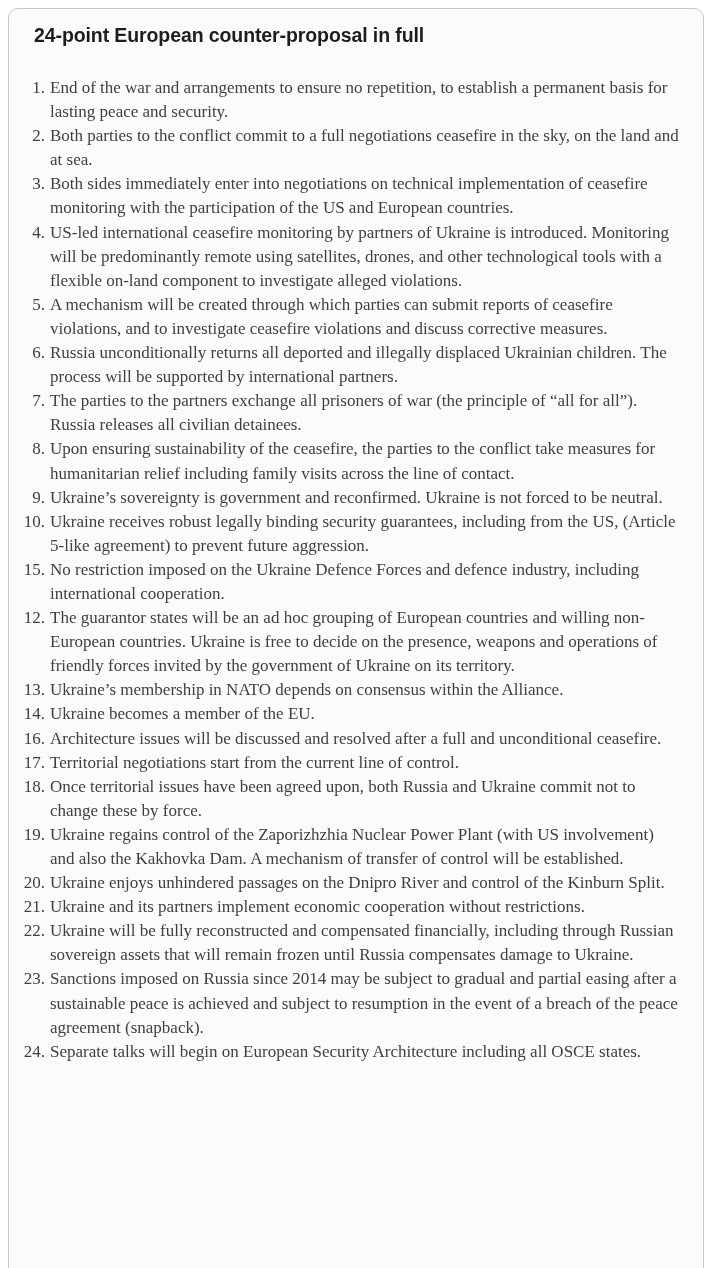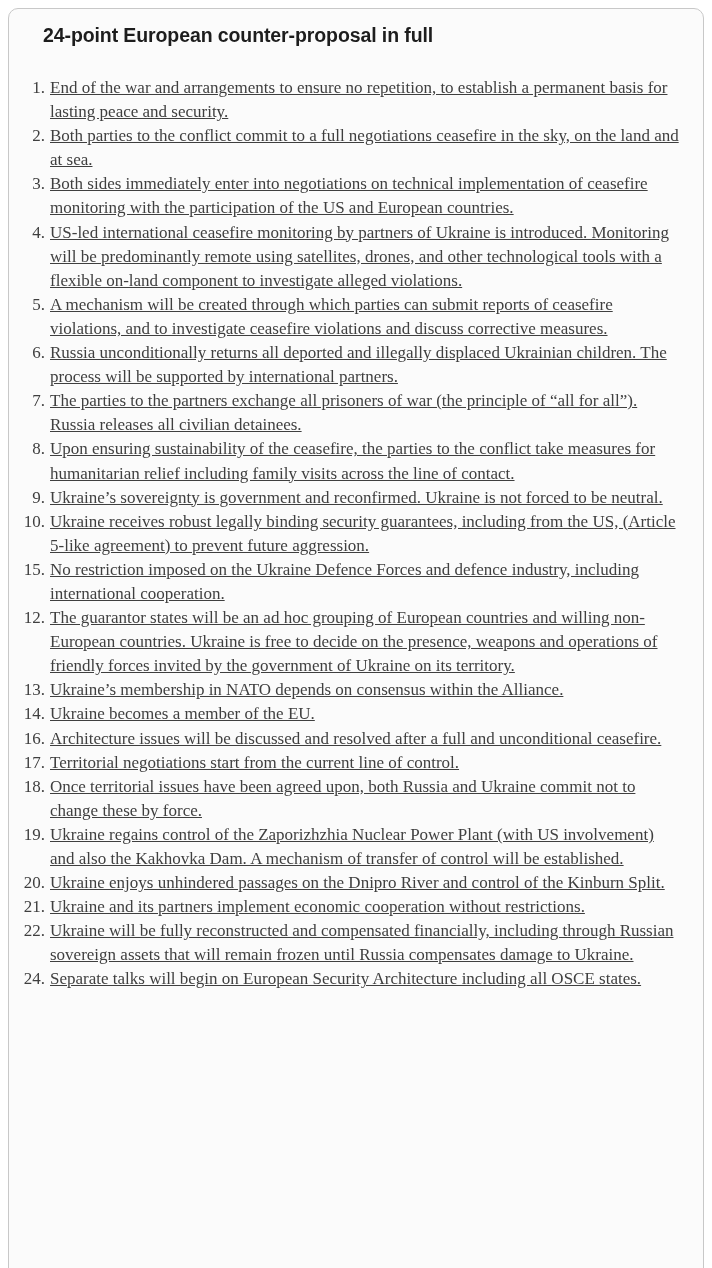--- a/index.html
+++ b/index.html
@@ -16,21 +16,21 @@
     top: 8px;
     width: 696px;
     height: 1290px; 
     box-sizing: border-box;
     background: #fbfbfb;
     border: 1px solid #c8c8c8;
     border-radius: 10px;
     padding: 13px 22px 0 0;
   }
   .title {
-    margin: 0 0 0 34px;
+    margin: 0 0 0 25px;
     font-family: "Liberation Sans", sans-serif;
     font-weight: 700;
     font-size: 19.5px;
     line-height: 26px;
     color: #1d1d1d;
     letter-spacing: -0.1px;
   }
   ol.proposal-list {
     list-style: none;
     margin: 28px 0 0 0;
@@ -44,21 +44,20 @@
     line-height: 24.1px;
     color: #3f3f3f;
   }
   ol.proposal-list .num {
     flex: 0 0 36px;
     text-align: right;
     margin-right: 5px;
   }
   ol.proposal-list .txt {
     flex: 1 1 auto;
-    text-decoration: underline;
   }
 </style>
 </head>
 <body>
 
 <div class="card">
   <h2 class="title">24-point European counter-proposal in full</h2>
 
   <ol class="proposal-list" id="proposal-list">
   <li>
@@ -160,19 +159,23 @@
   <li>
     <span class="num">21.</span>
     <span class="txt">Ukraine and its partners implement economic cooperation without restrictions.</span>
   </li>
 
   <li>
     <span class="num">22.</span>
     <span class="txt">Ukraine will be fully reconstructed and compensated financially, including through Russian sovereign assets that will remain frozen until Russia compensates damage to Ukraine.</span>
   </li>
 
+  <li>
+    <span class="num">23.</span>
+    <span class="txt">Sanctions imposed on Russia since 2014 may be subject to gradual and partial easing after a sustainable peace is achieved and subject to resumption in the event of a breach of the peace agreement (snapback).</span>
+  </li>
 
   <li>
     <span class="num">24.</span>
     <span class="txt">Separate talks will begin on European Security Architecture including all OSCE states.</span>
   </li>
 </ol>
 </div>
 
 </body></html>

